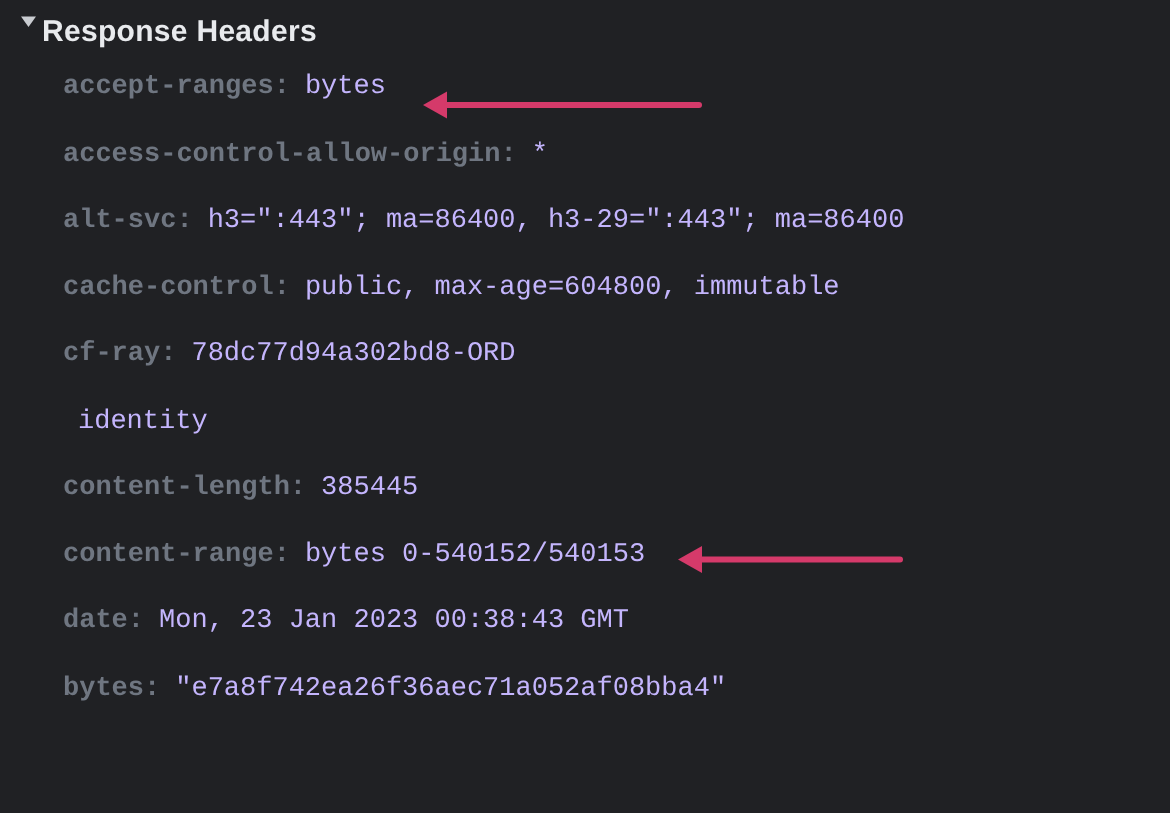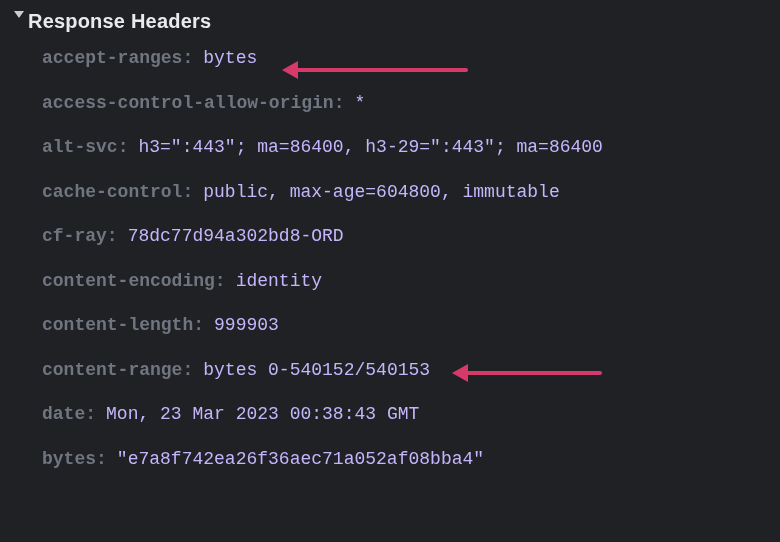--- a/index.html
+++ b/index.html
@@ -123,38 +123,37 @@
       <span class="h-name">cache-control</span>
       <span class="h-value">public, max-age=604800, immutable</span>
     </div>
 
     <div class="header-line">
       <span class="h-name">cf-ray</span>
       <span class="h-value">78dc77d94a302bd8-ORD</span>
     </div>
 
     <div class="header-line">
-      <span class="h-name">content-encoding</span>
       <span class="h-value">identity</span>
     </div>
 
     <div class="header-line">
       <span class="h-name">content-length</span>
-      <span class="h-value">999903</span>
+      <span class="h-value">385445</span>
     </div>
 
     <div class="header-line">
       <span class="h-name">content-range</span>
       <span class="h-value">bytes 0-540152/540153</span>
     </div>
 
 
     <div class="header-line">
       <span class="h-name">date</span>
-      <span class="h-value">Mon, 23 Mar 2023 00:38:43 GMT</span>
+      <span class="h-value">Mon, 23 Jan 2023 00:38:43 GMT</span>
     </div>
 
     <div class="header-line">
       <span class="h-name">bytes</span>
       <span class="h-value">"e7a8f742ea26f36aec71a052af08bba4"</span>
     </div>
 
   </div>
 
   <div class="arrow" style="left:296px; top:67px; width:172px;">

